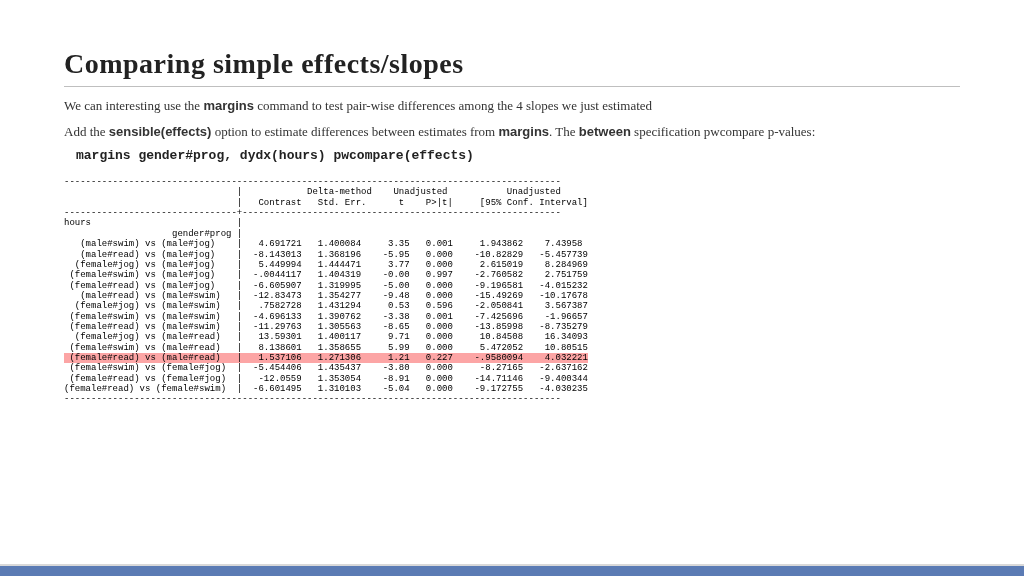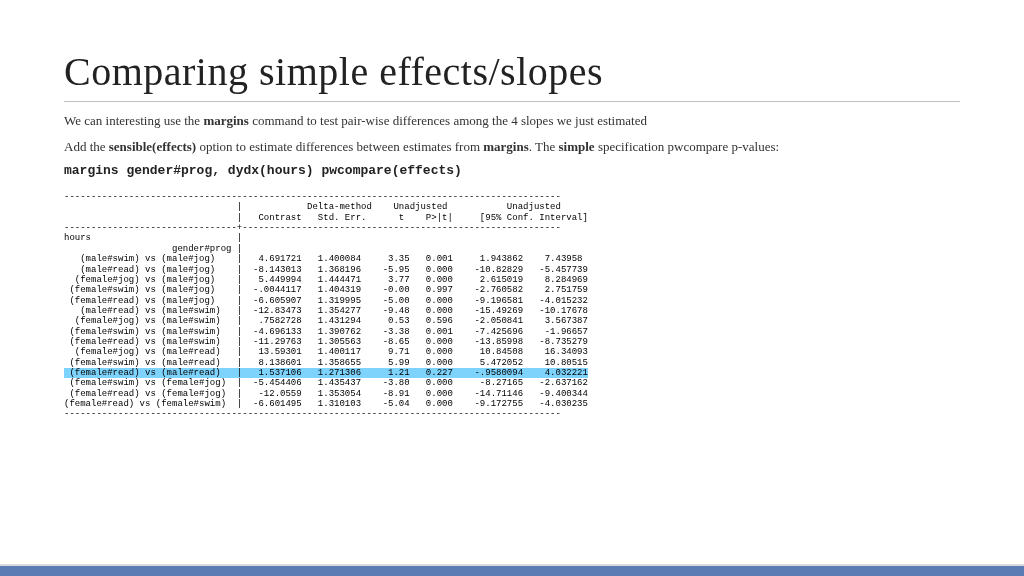--- a/index.html
+++ b/index.html
@@ -13,59 +13,59 @@
     overflow: hidden;
   }
   .slide {
     box-sizing: border-box;
     width: 1024px;
     height: 576px;
     padding: 48px 64px 0 64px;
     position: relative;
   }
   .title {
-    font-size: 40px;
-    font-weight: 400;
+    font-size: 28px;
+    font-weight: 700;
     letter-spacing: 0.5px;
     margin: 0 0 6px 0;
     color: #222;
   }
   .rule {
     border: 0;
     border-top: 1px solid #bfbfbf;
     margin: 0 0 10px 0;
   }
   .body-text {
     font-size: 13px;
     line-height: 1.35;
     margin: 0 0 8px 0;
     color: #333;
   }
   .code-inline {
-    font-family: Liberation Serif, serif;
+    font-family: Liberation Sans, sans-serif;
     font-weight: bold;
     font-size: 13px;
   }
   .command-line {
     font-family: Consolas, 'Courier New', monospace;
     font-weight: bold;
     font-size: 13px;
-    margin: 0 0 8px 0;
+    margin: 0 0 8px 12px;
     color: #222;
   }
   .output-block {
     font-family: Consolas, 'Courier New', monospace;
     font-size: 9px;
     line-height: 1.15;
     white-space: pre;
     color: #000;
     margin-top: 14px;
   }
   .hl {
-    background: #7dd3fc;
+    background: #fca5a5;
     display: inline;
   }
   .footer-bar {
     position: absolute;
     left: 0;
     right: 0;
     bottom: 0;
     height: 10px;
     background: #5b7bb4;
     border-top: 2px solid #d9d9d9;
@@ -77,21 +77,21 @@
 <div class="slide">
 
   <h1 class="title">Comparing simple effects/slopes</h1>
   <hr class="rule">
 
   <p class="body-text">
     <span>We can interesting use the </span><span class="code-inline">margins</span><span> command to test pair-wise differences among the 4 slopes we just estimated</span>
   </p>
 
   <p class="body-text">
-    <span>Add the </span><span class="code-inline">sensible(effects)</span><span> option to estimate differences between estimates from </span><span class="code-inline">margins</span><span>.  The </span><span class="code-inline">simple</span><span> specification pwcompare p-values:</span>
+    <span>Add the </span><span class="code-inline">sensible(effects)</span><span> option to estimate differences between estimates from </span><span class="code-inline">margins</span><span>.  The </span><span class="code-inline">between</span><span> specification pwcompare p-values:</span>
   </p>
 
   <p class="command-line">margins gender#prog, dydx(hours) pwcompare(effects)</p>
 
 
   <div class="output-block"><span>--------------------------------------------------------------------------------------------
                                 |            Delta-method    Unadjusted           Unadjusted
                                 |   Contrast   Std. Err.      t    P&gt;|t|     [95% Conf. Interval]
 --------------------------------+-----------------------------------------------------------
 hours                           |

